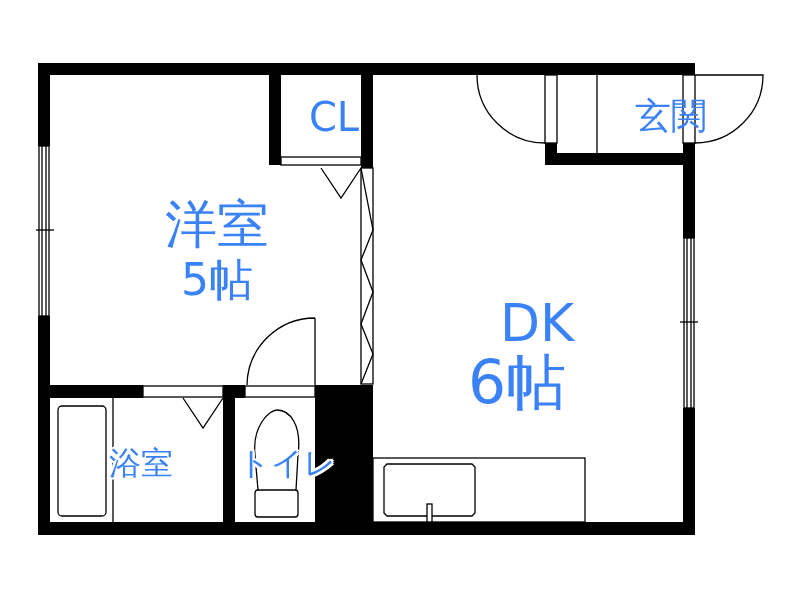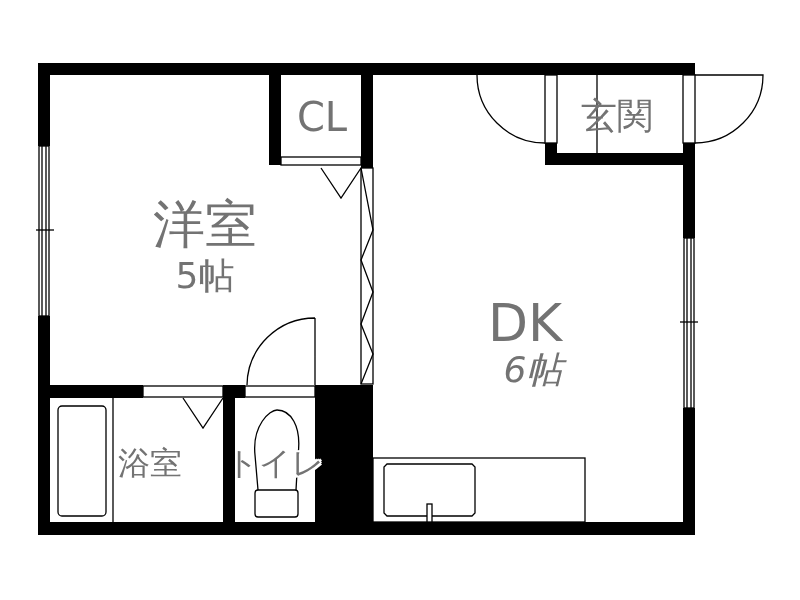--- a/index.html
+++ b/index.html
@@ -4,24 +4,25 @@
   <style>
     html, body { margin: 0; padding: 0; background: #ffffff; }
     body { width: 800px; height: 600px; position: relative; overflow: hidden; }
     #plan { position: absolute; left: 0; top: 0; width: 800px; height: 600px; }
     .wall { fill: #000000; }
     .thin { fill: none; stroke: #000000; stroke-width: 1.3; }
     .fillw { fill: #ffffff; stroke: #000000; stroke-width: 1.3; }
     .label {
       position: absolute;
       font-family: "DejaVu Sans", "Liberation Sans", sans-serif;
-      color: #737373;
+      color: #3b82f6;
       white-space: nowrap;
       line-height: 1;
       text-align: center;
+      padding-left: 12px;
     }
     .halo { text-shadow: -2px 0 #fff, 2px 0 #fff, 0 -2px #fff, 0 2px #fff, -2px -2px #fff, 2px 2px #fff, -2px 2px #fff, 2px -2px #fff; }
   </style>
 </head>
 <body>
 
 <svg id="plan" viewBox="0 0 800 600" xmlns="http://www.w3.org/2000/svg">
 
   <g>
 
@@ -109,24 +110,24 @@
   </g>
 
   <g>
     <rect class="thin" x="373" y="458" width="212" height="64"></rect>
     <path class="thin" d="M387,464 L472,464 L475,467 L475,513 L472,516 L387,516 L384,513 L384,467 Z"></path>
     <rect class="fillw" x="427" y="504" width="5" height="18"></rect>
   </g>
 </svg>
 
 <div class="label" style="left:140px; top:198px; width:130px; font-size:52px;">洋室</div>
-<div class="label" style="left:140px; top:258px; width:130px; font-size:36px;">5帖</div>
+<div class="label" style="left:140px; top:258px; width:130px; font-size:44px;">5帖</div>
 
 <div class="label halo" style="left:282px; top:97px; width:80px; font-size:40px;">CL</div>
 
-<div class="label" style="left:574px; top:98px; width:86px; font-size:36px;">玄関</div>
+<div class="label" style="left:616px; top:98px; width:86px; font-size:36px;">玄関</div>
 
 <div class="label" style="left:460px; top:297px; width:130px; font-size:52px;">DK</div>
-<div class="label" style="left:468px; top:352px; width:130px; font-size:36px;font-style:italic;">6帖</div>
+<div class="label" style="left:440px; top:352px; width:130px; font-size:60px;">6帖</div>
 
-<div class="label halo" style="left:100px; top:447px; width:100px; font-size:32px;">浴室</div>
+<div class="label halo" style="left:79px; top:447px; width:100px; font-size:32px;">浴室</div>
 
 <div class="label halo" style="left:220px; top:447px; width:110px; font-size:32px;text-align:center;">トイレ</div>
 
 </body></html>

